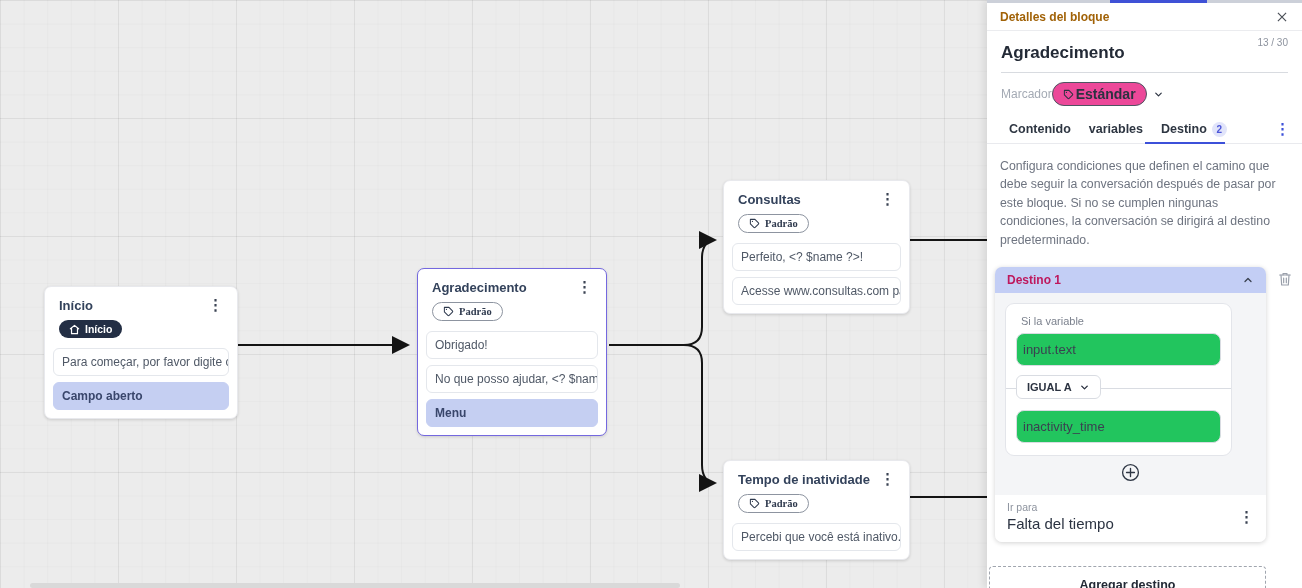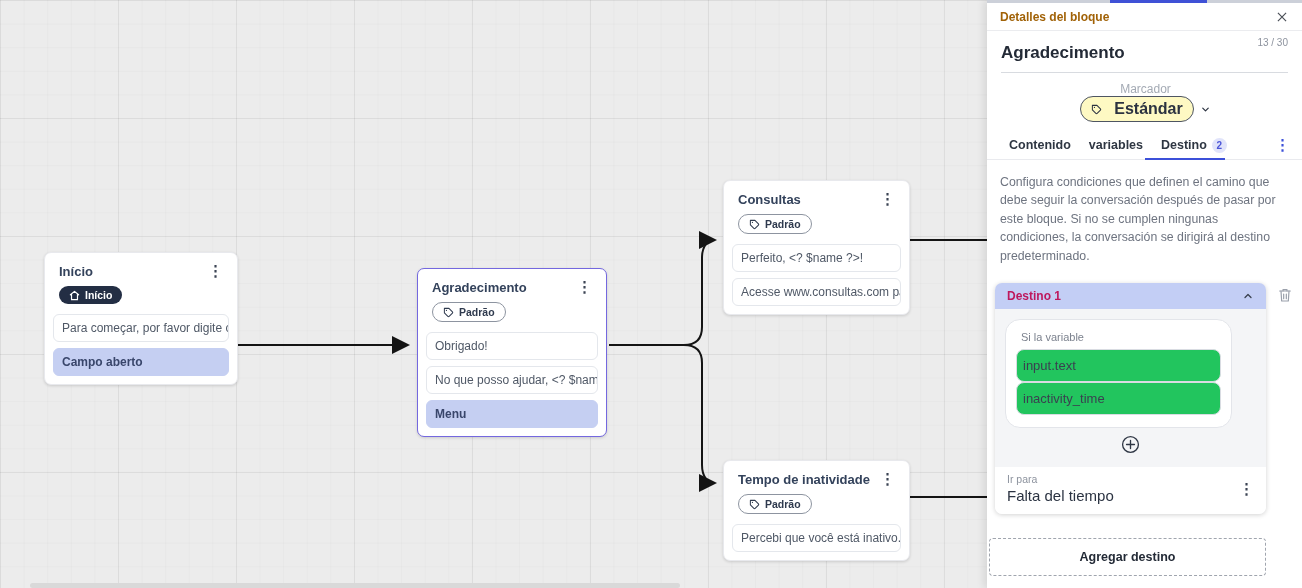--- a/index.html
+++ b/index.html
@@ -22,68 +22,68 @@
   
   .node { position:absolute; background:#fff; border:1px solid #e8e9ed; border-radius:7px;
     box-shadow:0 1px 3px rgba(0,0,0,.14); padding:9px 8px 8px; }
   .node.selected { border:1px solid #7468df; }
   .node-head { display:flex; justify-content:space-between; align-items:flex-start; padding:2px 6px 0; }
   .node-title { font-size:13px; font-weight:bold; color:#33425b; }
   .dots { color:#3c4454; font-size:15px; font-weight:bold; line-height:14px; cursor:pointer; }
   .badge { display:inline-flex; align-items:center; gap:5px; margin:7px 6px 4px;
     font-size:10.5px; font-weight:bold; border-radius:12px; padding:3px 10px; }
   .badge.dark { background:#232e44; color:#fff; }
-  .badge.outline { background:#fff; color:#2f3a4e; border:1px solid #8d94a0; }
+  .badge.outline { background:#fff; color:#2f3a4e; border:1px solid #8d94a0;font-family:Liberation Serif, serif; }
   .badge svg { width:11px; height:11px; }
   .rowmsg { border:1px solid #e4e7ec; border-radius:6px; padding:6px 8px; margin-top:6px;
     font-size:12px; color:#4f5866; background:#fff; white-space:nowrap; overflow:hidden; }
   .rowmsg.hl { background:#c5cff2; border-color:#c5cff2; color:#39466b; font-weight:bold; }
 
-  #node-inicio        { left:44px;  top:252px; width:194px; }
+  #node-inicio        { left:44px;  top:286px; width:194px; }
   #node-agradecimento { left:417px; top:268px; width:190px; }
   #node-consultas     { left:723px; top:180px; width:187px; }
   #node-tempo         { left:723px; top:460px; width:187px; }
 
   
   .panel { position:absolute; left:987px; top:0; width:315px; height:588px; background:#fff;
     box-shadow:-3px 0 8px rgba(0,0,0,.10); }
   .topstrip { height:3px; background:#ccd0d9; position:relative; }
   .topstrip .active-seg { position:absolute; left:123px; top:0; width:97px; height:3px; background:#3f51d6; }
   .p-head { height:28px; display:flex; align-items:center; justify-content:space-between;
     padding:0 13px; border-bottom:1px solid #ebecef; }
   .p-head-title { font-size:12px; font-weight:bold; color:#a16207; }
   .icon-btn { color:#4a4f57; display:inline-flex; cursor:pointer; }
   .p-name { padding:12px 14px 0; position:relative; }
   .p-name-value { font-size:17px; font-weight:bold; color:#232a36; }
   .p-name-counter { position:absolute; right:14px; top:6px; font-size:10px; color:#8d939e; }
   .p-name-underline { margin-top:9px; border-bottom:1px solid #d8dbe0; }
-  .p-marker { display:flex; align-items:center; justify-content:flex-start; padding:9px 12px 9px 14px;flex-direction:column; }
+  .p-marker { display:flex; align-items:center; justify-content:flex-start; padding:9px 12px 9px 14px; }
   .p-marker-label { font-size:12px; color:#a4aab4; }
   .marker-right { display:flex; align-items:center; gap:6px; }
-  .pill { display:inline-flex; align-items:center; gap:12px; border:1.3px solid #4e5562;
-    border-radius:20px; padding:3px 10px; font-size:16px; font-weight:bold; color:#2b3240;
-    background:#fef9c3; cursor:pointer; }
+  .pill { display:inline-flex; align-items:center; gap:2px; border:1.3px solid #4e5562;
+    border-radius:20px; padding:3px 10px; font-size:14px; font-weight:bold; color:#2b3240;
+    background:#ec4899; cursor:pointer; }
   .pill svg { width:11px; height:11px; }
   .tabs { display:flex; align-items:center; height:29px; padding:0 12px 0 22px;
     border-bottom:1px solid #e9eaee; position:relative; gap:18px; }
   .tab { font-size:12.5px; font-weight:bold; color:#2e3642; display:flex; align-items:center; gap:5px; cursor:pointer; }
   .tab-badge { width:15px; height:15px; border-radius:50%; background:#e1e4fa; color:#4c56d8;
     font-size:10px; font-weight:bold; display:flex; align-items:center; justify-content:center; }
   .tab-underline { position:absolute; bottom:-1px; left:158px; width:80px; height:2px; background:#3c50d9; }
   .tabs .dots { color:#3c50d9; margin-left:auto; }
   .p-desc { padding:13px 13px 0; font-size:12.3px; line-height:1.5; color:#6e7480; }
 
   .dest-wrap { position:relative; margin:18px 36px 0 8px; }
   .trash { position:absolute; right:-27px; top:4px; color:#9aa0ab; cursor:pointer; }
   .dest-card { background:#f4f5f7; border-radius:7px; box-shadow:0 1px 5px rgba(0,0,0,.18); overflow:hidden; }
   .dest-head { background:#c3cef5; padding:6px 12px; display:flex; align-items:center;
     justify-content:space-between; cursor:pointer; }
   .dest-head-title { font-size:12px; font-weight:bold; color:#be185d; }
   .dest-body { padding:10px 10px 0; }
-  .cond-box { background:#fff; border:1px solid #e3e5ea; border-radius:15px; padding:10px 10px 12px;
+  .cond-box { background:#fff; border:1px solid #e3e5ea; border-radius:9px; padding:10px 10px 12px;
     margin-right:24px; }
   .cond-label { font-size:11px; color:#7c828e; margin:1px 0 6px 5px; }
   .txt-input { width:100%; border:1px solid #d9dce2; border-radius:8px; padding:8px 6px;
     font-size:13px; color:#3a4150; background:#22c55e; font-family:"Liberation Sans", sans-serif; outline:none; }
   .op-row { position:relative; margin:9px 0; height:26px; }
   .op-line { position:absolute; top:50%; left:-10px; right:-10px; border-top:1px solid #d9dce2; }
   .op-btn { position:relative; display:inline-flex; align-items:center; gap:7px; background:#fff;
     border:1px solid #d9dce2; border-radius:6px; padding:5px 10px; font-size:11px; font-weight:bold;
     color:#2b3240; cursor:pointer; }
   .plus-row { text-align:center; padding:7px 0 9px; }
@@ -248,20 +248,29 @@
           <span class="icon-btn">
             <svg width="12" height="12" viewBox="0 0 24 24" fill="none" stroke="#39404f" stroke-width="2.6" stroke-linecap="round" stroke-linejoin="round">
                 <path d="m6 15 6-6 6 6"></path>
               </svg>
           </span>
         </div>
         <div class="dest-body">
           <div class="cond-box">
             <div class="cond-label">Si la variable</div>
             <input class="txt-input" readonly="" value="input.text" style="">
+            <div class="op-row">
+              <div class="op-line"></div>
+              <span class="op-btn">
+                <span>IGUAL A</span>
+                <svg width="11" height="11" viewBox="0 0 24 24" fill="none" stroke="#2b3240" stroke-width="3" stroke-linecap="round" stroke-linejoin="round">
+                    <path d="m6 9 6 6 6-6"></path>
+                  </svg>
+              </span>
+            </div>
             <input class="txt-input" readonly="" value="inactivity_time" style="">
           </div>
           <div class="plus-row">
             <span class="icon-btn">
               <svg width="19" height="19" viewBox="0 0 24 24" fill="none" stroke="currentColor" stroke-width="1.7" stroke-linecap="round">
                   <circle cx="12" cy="12" r="10"></circle>
                   <path d="M12 7v10M7 12h10"></path>
                 </svg>
             </span>
           </div>

